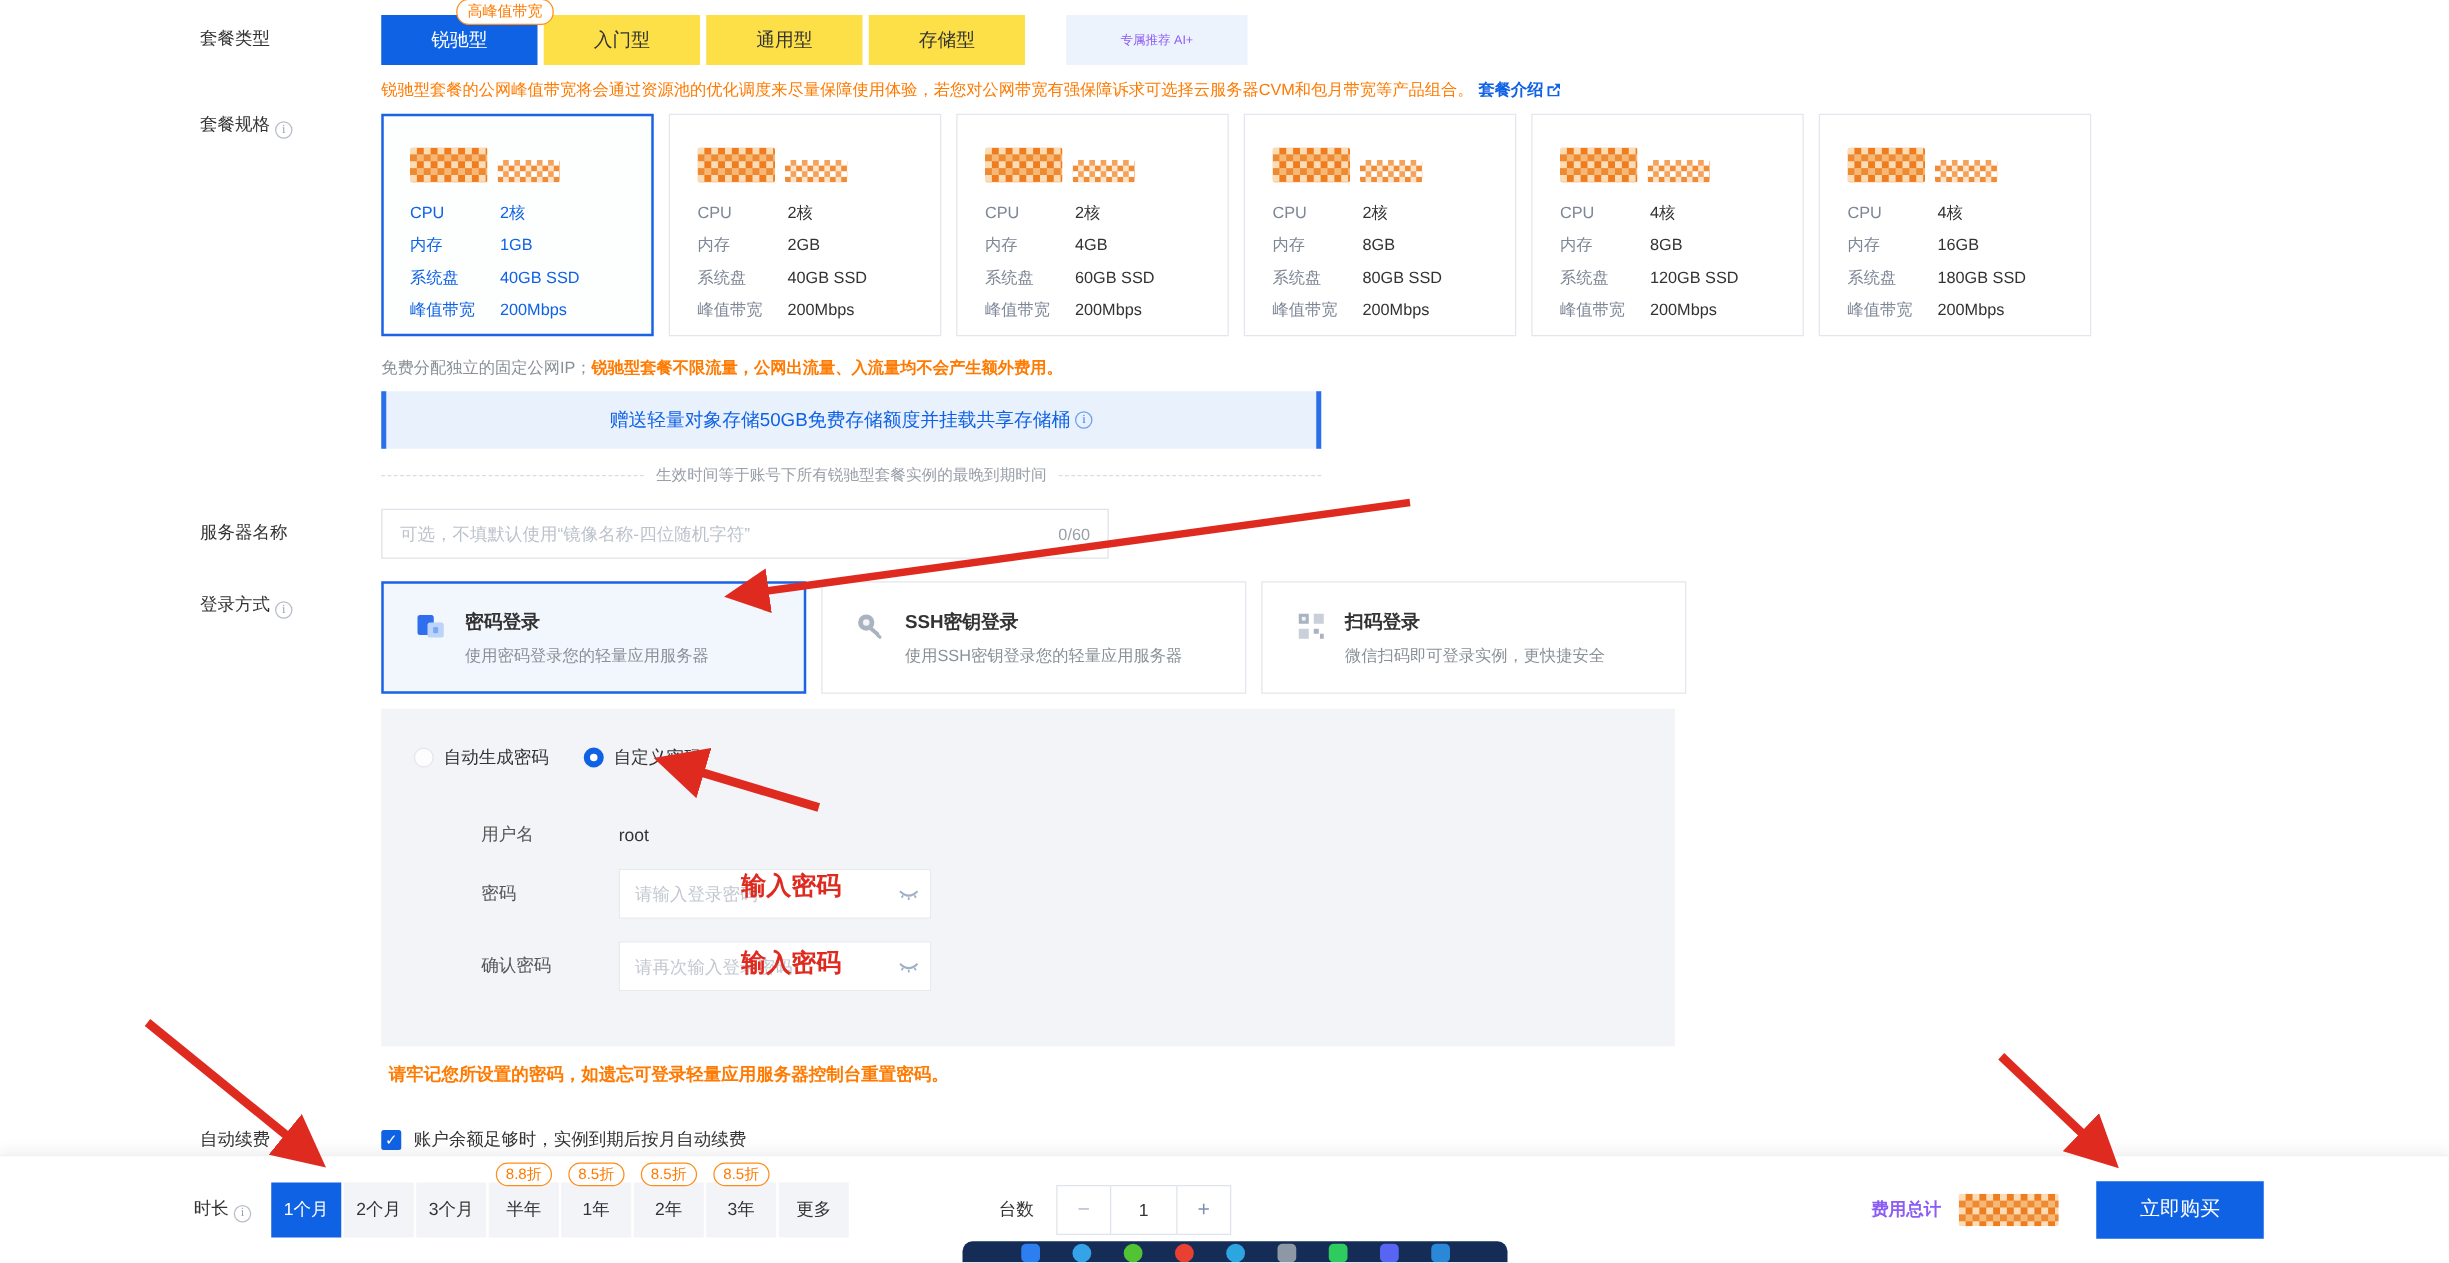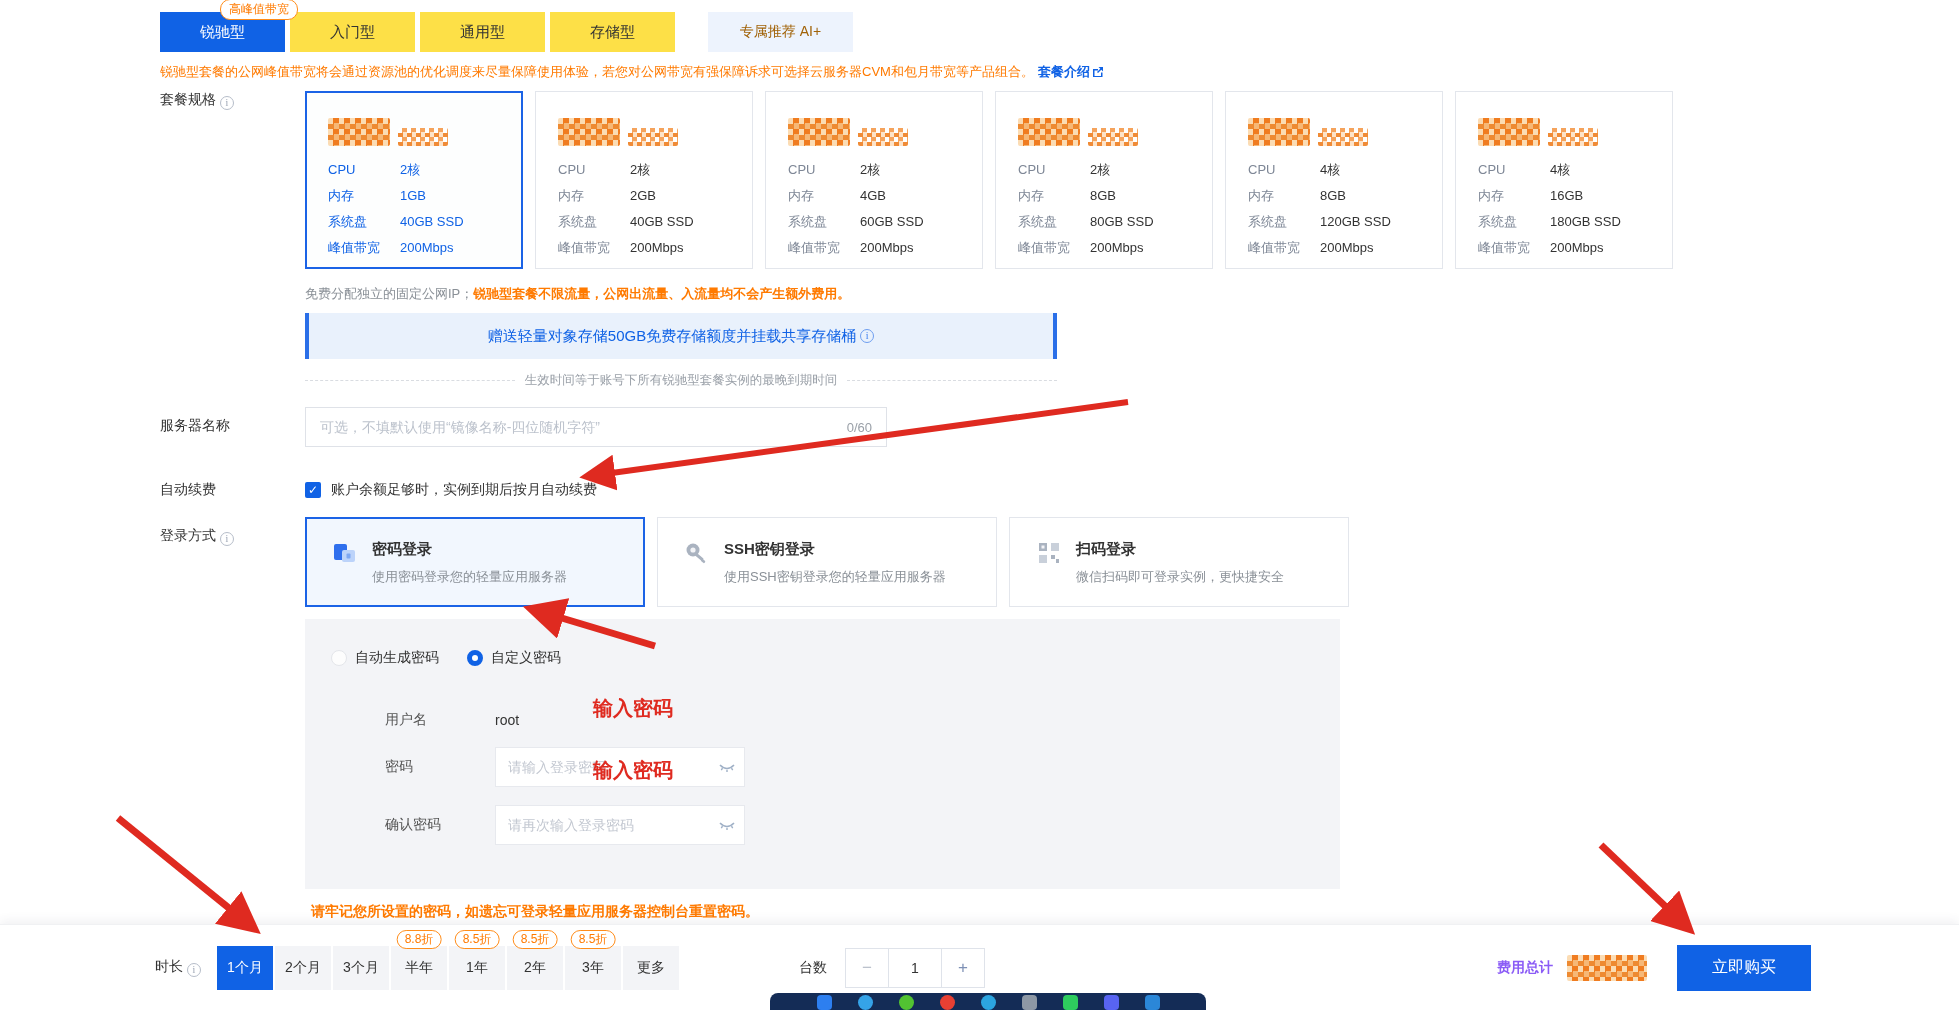--- a/index.html
+++ b/index.html
@@ -25,21 +25,21 @@
 
   
   .tabs-wrap { position:relative; }
   .tabs { display:flex; gap:5px;align-items:flex-end; }
   .tab {
     width:125px; height:40px; background:#fde047; color:#333;
     display:flex; align-items:center; justify-content:center; cursor:pointer;
     font-size:15px;
   }
   .tab.selected { background:#1062e5; color:#fff; }
-  .tab.special { width:145px; margin-left:28px; background:#edf3fd; color:#a16207; font-size:14px; }
+  .tab.special { width:145px; margin-left:28px; background:#edf3fd; color:#8b5cf6; font-size:10px; }
   .badge-peak {
     position:absolute; top:-13px; left:60px; background:#fff;
     border:1px solid #ff8d1a; color:#ff7a00; border-radius:10px;
     font-size:12px; padding:1px 8px; white-space:nowrap; z-index:2;
   }
   .tab-notice { margin-top:11px; font-size:13px; color:#ff7a00; }
   .tab-notice a { color:#1062e5; text-decoration:none; font-weight:bold; margin-left:4px; }
   .ext-ico { display:inline-block; vertical-align:-2px; margin-left:2px; }
 
   
@@ -188,20 +188,21 @@
     pointer-events:none; white-space:nowrap;
   }
 </style>
 </head>
 <body>
 
 <div class="page">
   <div class="form">
 
     <div class="frow">
+      <div class="flabel">套餐类型</div>
       <div class="fcontent">
         <div class="tabs-wrap">
           <span class="badge-peak">高峰值带宽</span>
           <div class="tabs">
             <div class="tab selected">锐驰型</div>
             <div class="tab">入门型</div>
             <div class="tab">通用型</div>
             <div class="tab">存储型</div>
             <div class="tab special">专属推荐 AI+</div>
           </div>
@@ -374,30 +375,20 @@
         </div>
       </div>
     </div>
 
     <div class="frow row-servername">
       <div class="flabel">服务器名称</div>
       <div class="fcontent">
         <div class="name-input-wrap">
           <input type="text" placeholder="可选，不填默认使用“镜像名称-四位随机字符”" style="">
           <span class="char-count">0/60</span>
-        </div>
-      </div>
-    </div>
-
-    <div class="frow row-renew">
-      <div class="flabel">自动续费</div>
-      <div class="fcontent">
-        <div class="renew-line">
-          <span class="checkbox">✓</span>
-          <span>账户余额足够时，实例到期后按月自动续费</span>
         </div>
       </div>
     </div>
 
     <div class="frow row-login">
       <div class="flabel"><span>登录方式</span><i class="info-i">i</i></div>
       <div class="fcontent">
         <div class="login-cards">
 
           <div class="login-card selected">
@@ -489,20 +480,30 @@
                   </svg>
               </span>
             </div>
           </div>
         </div>
 
         <div class="pwd-warning">请牢记您所设置的密码，如遗忘可登录轻量应用服务器控制台重置密码。</div>
       </div>
     </div>
 
+    <div class="frow row-renew">
+      <div class="flabel">自动续费</div>
+      <div class="fcontent">
+        <div class="renew-line">
+          <span class="checkbox">✓</span>
+          <span>账户余额足够时，实例到期后按月自动续费</span>
+        </div>
+      </div>
+    </div>
+
   </div>
 
   <div class="bottom-bar">
     <span class="dur-label"><span>时长</span><i class="info-i">i</i></span>
 
     <div class="durations">
       <div class="dur-wrap">
           <div class="dur-btn selected">1个月</div>
         </div>
       <div class="dur-wrap">

